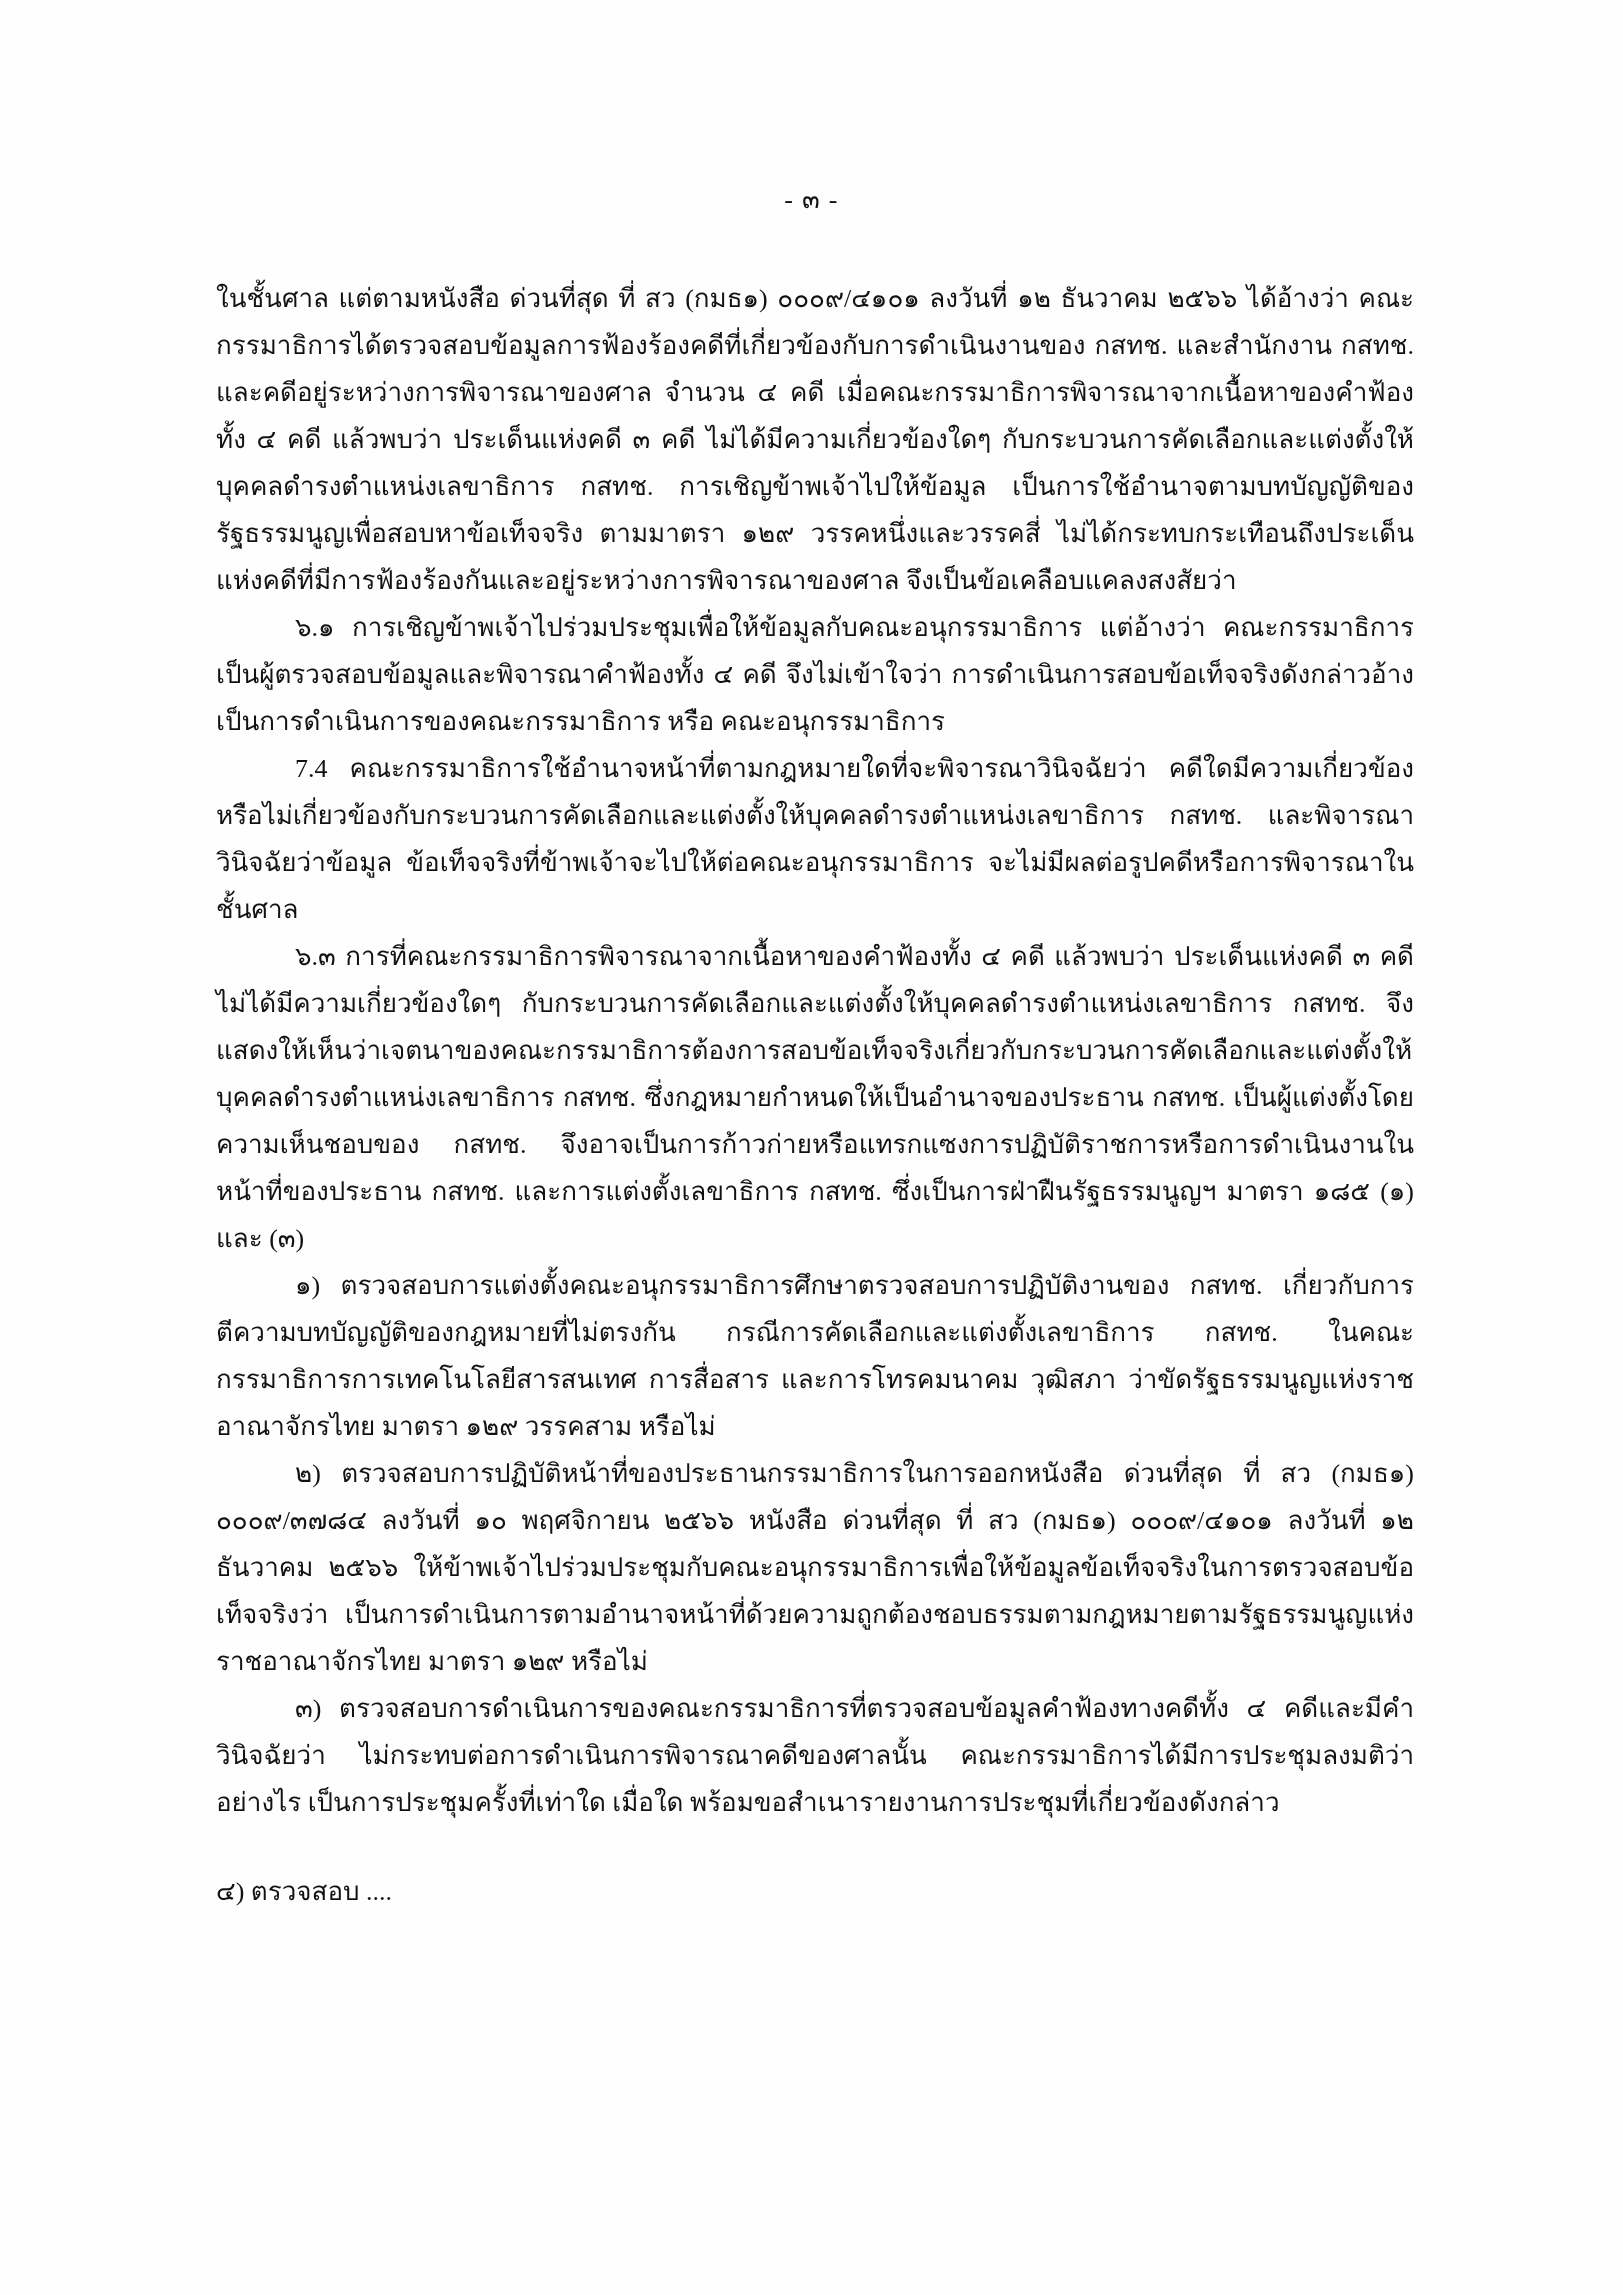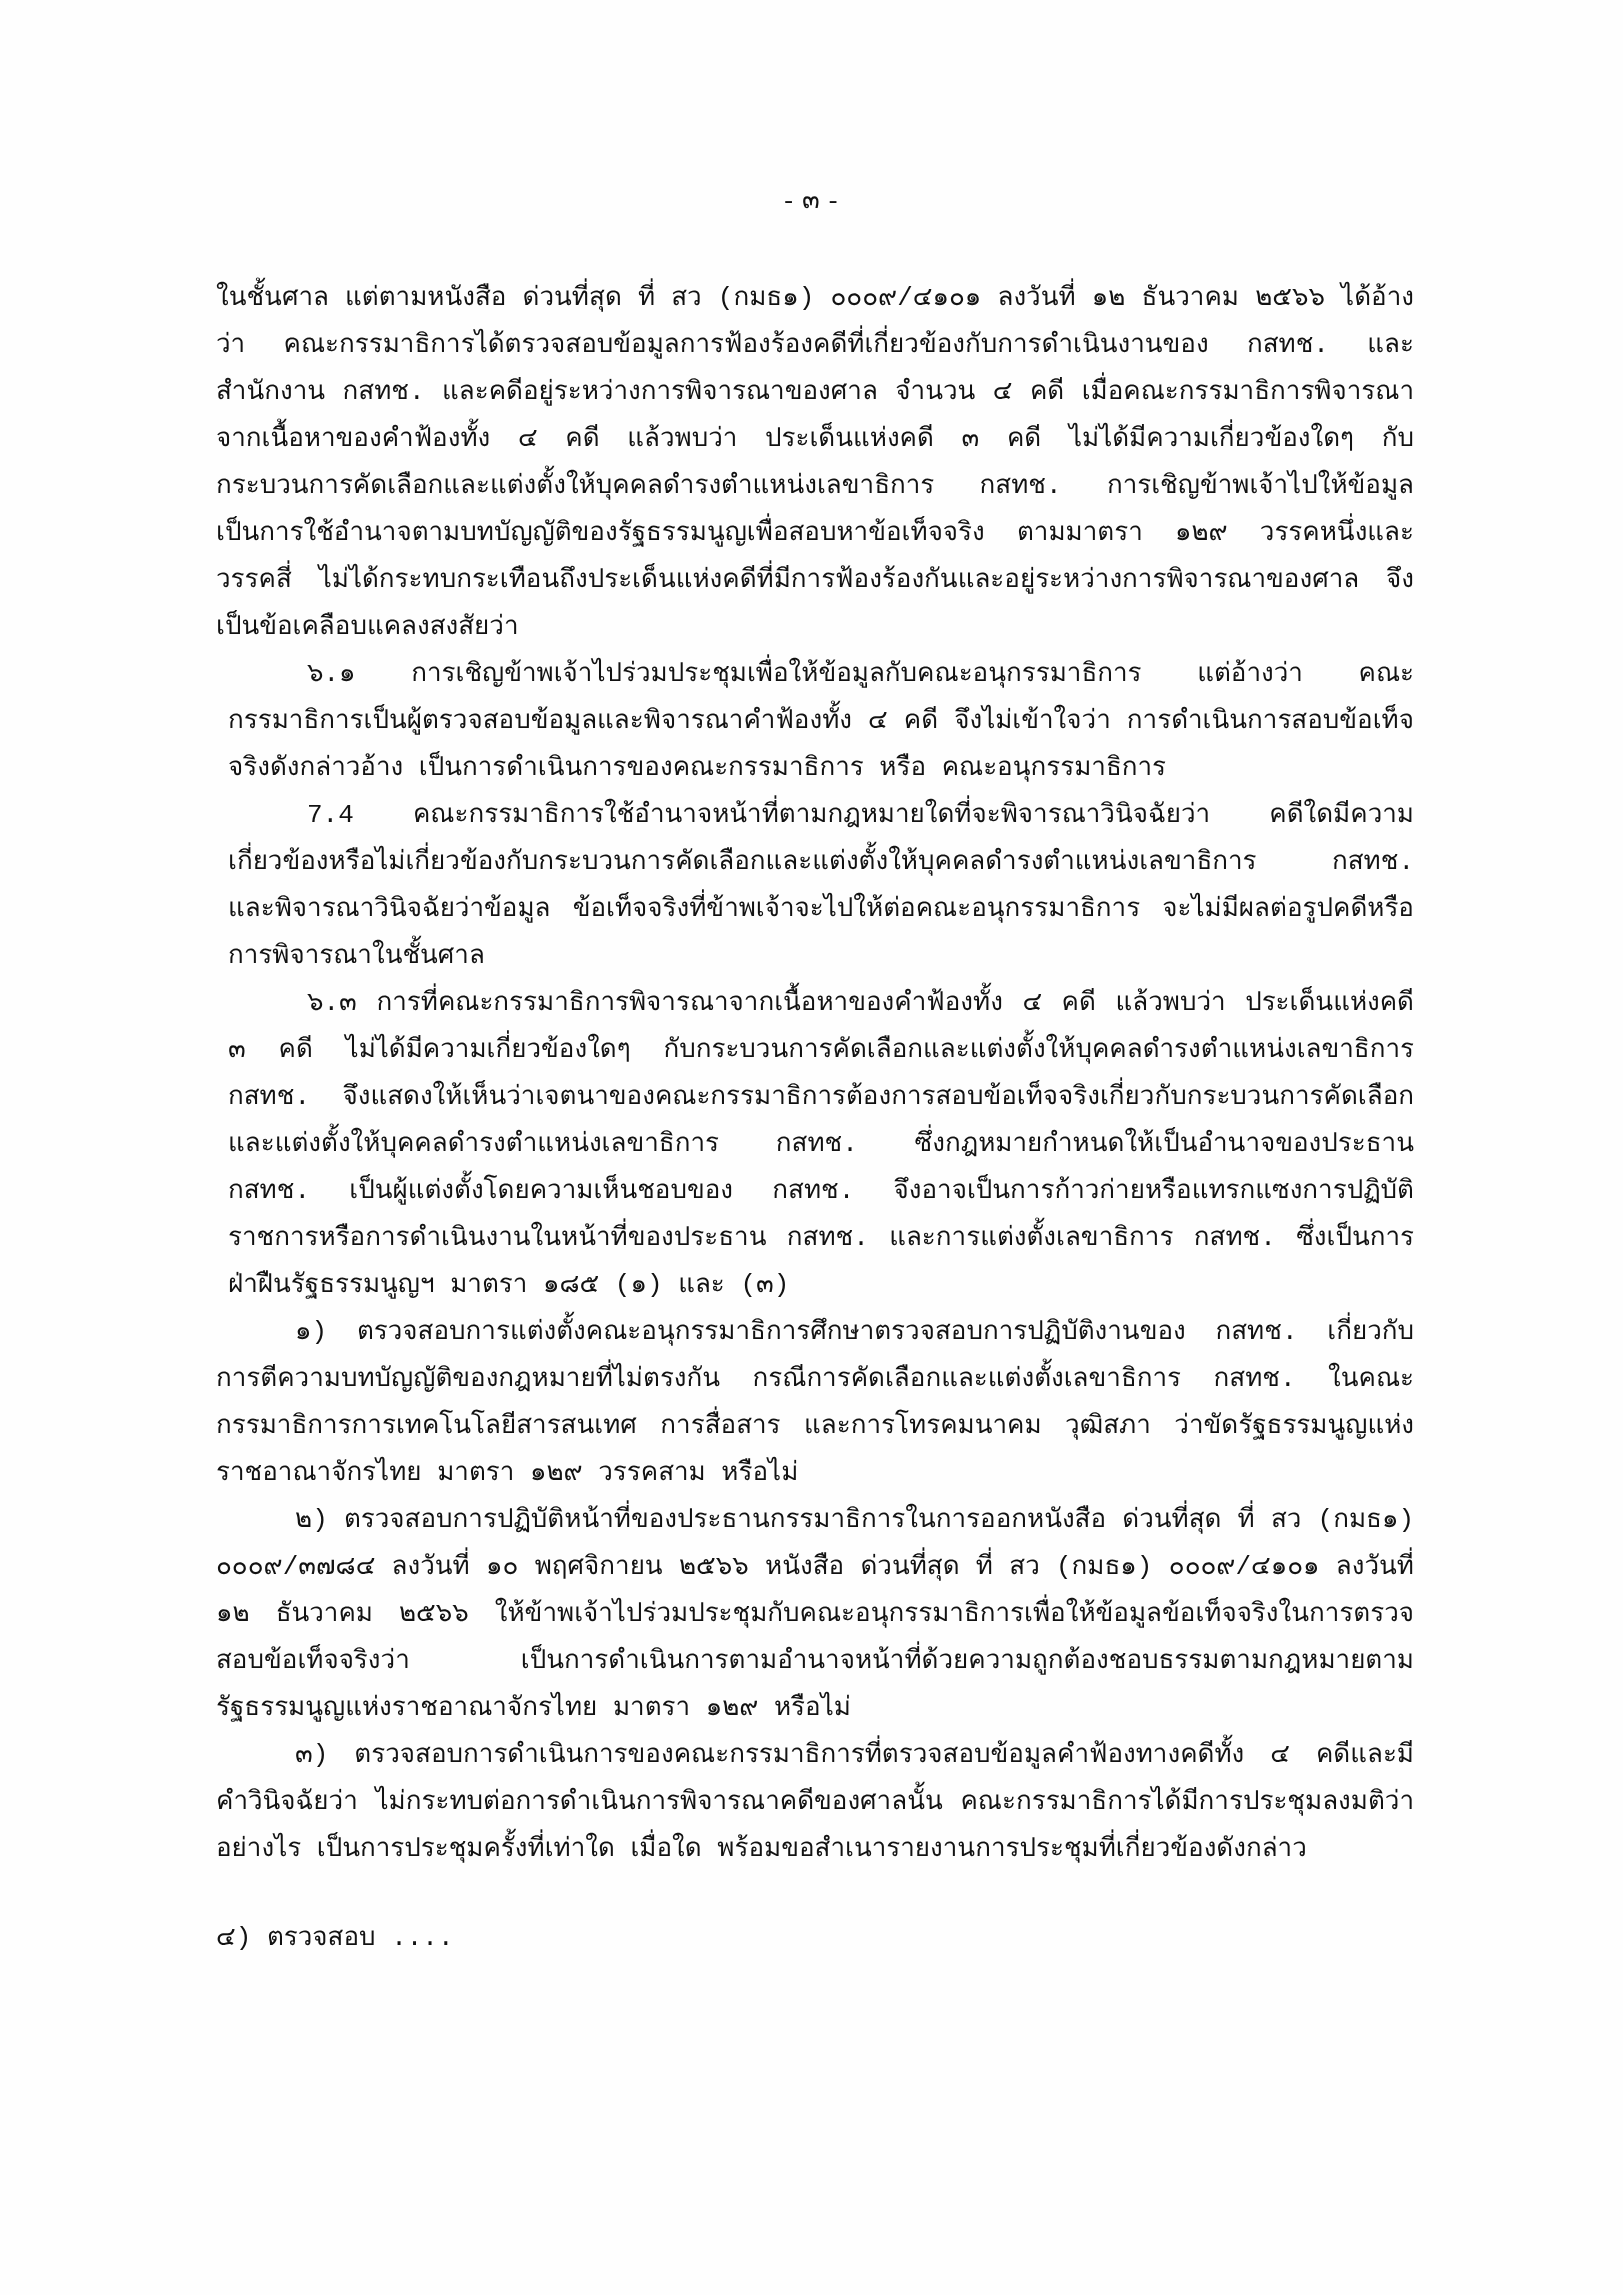--- a/index.html
+++ b/index.html
@@ -37,28 +37,26 @@
     left: 216px;
     width: 1198px;
     font-size: 26px;
     line-height: 47px;
     text-align: justify;
     text-justify: inter-word;
   }
   .para {
     margin: 0 0 0 0;
     text-indent: 0;
-    font-family: Liberation Mono, monospace;
   }
   .para.indent {
     text-indent: 79px;
   }
   .para.indent-sub {
     text-indent: 79px;
-    margin-left: 12px;
   }
 </style>
 </head>
 <body>
 
 <div class="page">
 
   <div class="page-number">- ๓ -</div>
 
   <div class="body-text">

